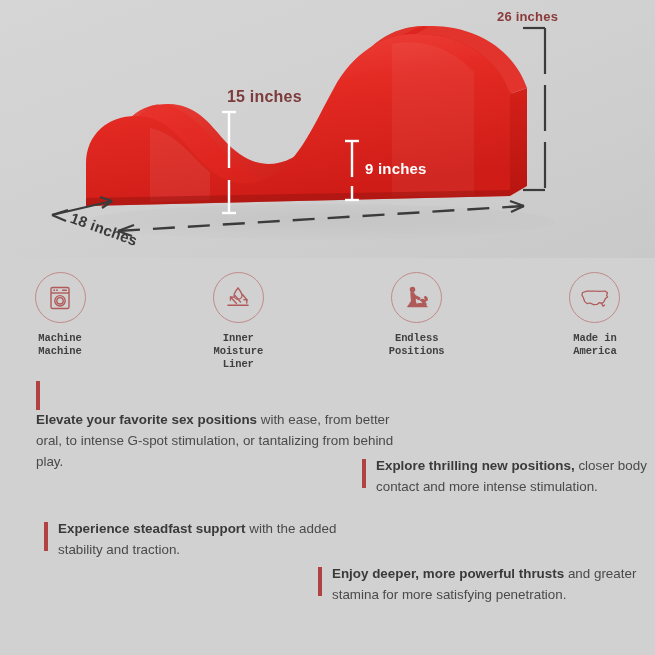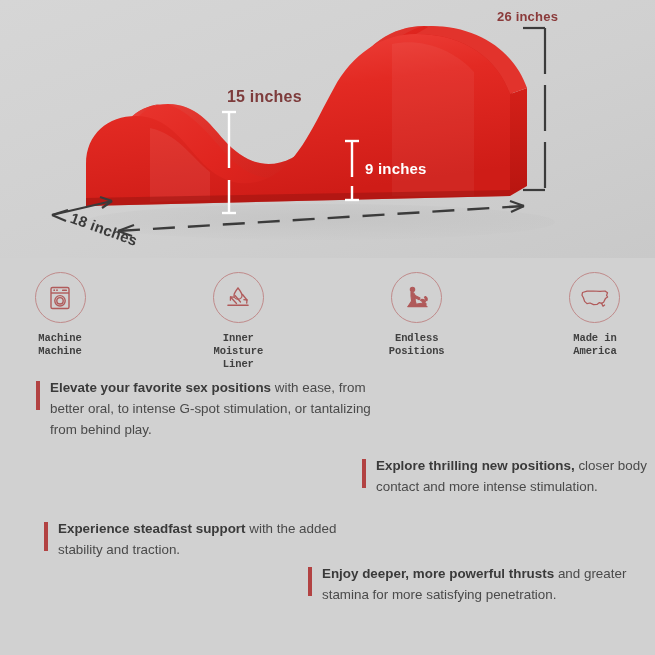--- a/index.html
+++ b/index.html
@@ -93,24 +93,24 @@
     font-size: 13.4px;
     line-height: 1.55;
     color: #4a4a4a;
     font-family: "Liberation Sans", sans-serif;
   }
   .benefit-text b {
     color: #3a3a3a;
     font-weight: 700;
   }
 
-  #benefit-0 { left: 36px;  top: 378px; width: 360px; }
+  #benefit-0 { left: 36px;  top: 378px; width: 360px; flex-direction: column; }
   #benefit-1 { left: 318px; top: 456px; width: 330px; padding-left: 44px; }
   #benefit-2 { left: 44px;  top: 519px; width: 340px; }
-  #benefit-3 { left: 308px; top: 564px; width: 330px; }
+  #benefit-3 { left: 318px; top: 564px; width: 330px; }
 </style>
 </head>
 <body>
 
 <div id="hero">
 
   <svg width="655" height="258" viewBox="0 0 655 258">
     <defs>
       <linearGradient id="gFrontTop" x1="0" y1="0" x2="0.35" y2="1">
         <stop offset="0%" stop-color="#f24b45"></stop>

